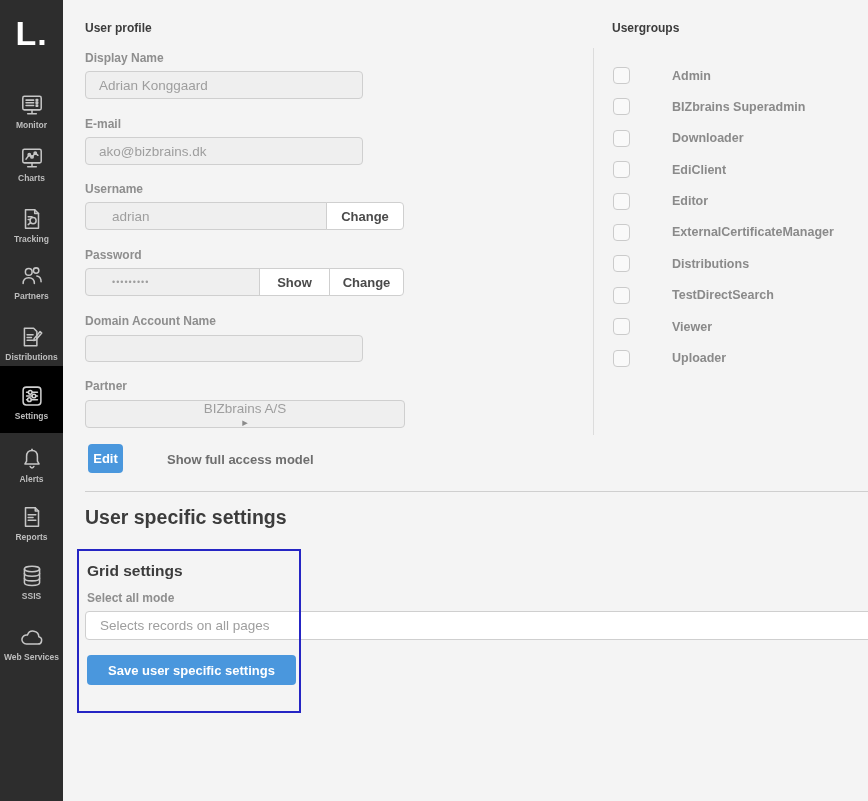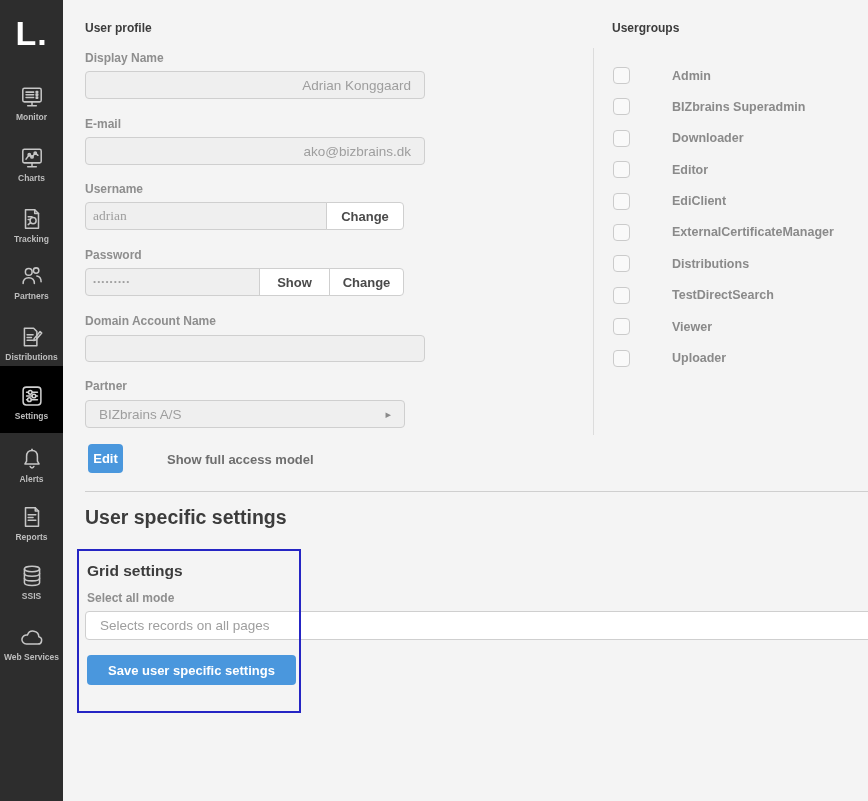--- a/index.html
+++ b/index.html
@@ -34,38 +34,38 @@
   .h1 { position:absolute; font-size:12px; font-weight:bold; color:#3c3c3c; }
   .h2 { position:absolute; font-size:19.5px; font-weight:bold; color:#3c3c3c; }
   .flabel { position:absolute; font-size:12px; font-weight:bold; color:#8e8e8e; }
   
   .ginput {
     position:absolute; height:28px; background:#efefef;
     border:1px solid #cfcfcf; border-radius:4px;
     color:#9e9e9e; font-size:13.5px; padding:0 13px; outline:none;
     font-family:inherit;
   }
-  .w320 { width:340px;text-align:right; }
+  .w320 { width:278px; }
   .igroup { position:absolute; display:flex; height:28px; }
   .igroup .gi {
     background:#efefef; border:1px solid #cfcfcf; border-radius:4px 0 0 4px;
-    color:#9e9e9e; font-size:13.5px; padding:0 7px; outline:none; height:28px;
-    font-family:Liberation Serif, serif;
+    color:#9e9e9e; font-size:13.5px; padding:0 26px; outline:none; height:28px;
+    font-family:Liberation Sans, sans-serif;
   }
   .wbtn {
     background:#ffffff; border:1px solid #cfcfcf; margin-left:-1px;
     color:#4a4a4a; font-size:13px; font-weight:bold; cursor:pointer; height:28px;
     font-family:inherit;
   }
   .wbtn.last { border-radius:0 4px 4px 0; }
   .select {
     position:absolute; width:320px; height:28px; background:#efefef;
     border:1px solid #cfcfcf; border-radius:4px; display:flex;
     align-items:center; justify-content:space-between; padding:0 13px;
-    color:#9e9e9e; font-size:13.5px; cursor:pointer;
+    color:#9e9e9e; font-size:13.5px; cursor:pointer;flex-direction:column;
   }
   .select .arrow { color:#8a8a8a; font-size:11px; }
   .bluebtn {
     position:absolute; background:#4a97dd; border:none; border-radius:4px;
     color:#ffffff; font-weight:bold; font-size:13px; cursor:pointer;
     font-family:inherit;
   }
   .linktext { position:absolute; font-size:13px; font-weight:bold; color:#6e6e6e; }
   
   .vdivider { position:absolute; width:1px; background:#dcdcdc; }
@@ -91,21 +91,21 @@
   }
 </style>
 </head>
 <body>
 
 <div class="app">
 
   <aside class="sidebar">
     <div class="logo">L.</div>
 
-    <div class="nav-item" style="top:84px">
+    <div class="nav-item" style="top:92px">
       <span class="nav-icon">
         <svg width="26" height="26" viewBox="0 0 24 24" fill="none" stroke="#c6c6c6" stroke-width="1.4" stroke-linecap="round" stroke-linejoin="round">
           <rect x="3.5" y="4" width="17" height="12.5" rx="1.5"></rect>
           <line x1="6.5" y1="7.5" x2="13.5" y2="7.5"></line>
             <line x1="6.5" y1="10" x2="13.5" y2="10"></line>
             <line x1="6.5" y1="12.5" x2="13.5" y2="12.5"></line>
           <rect x="15.9" y="6.9" width="1.3" height="1.3"></rect>
             <rect x="15.9" y="9.4" width="1.3" height="1.3"></rect>
             <rect x="15.9" y="11.9" width="1.3" height="1.3"></rect>
           <line x1="12" y1="16.5" x2="12" y2="19.5"></line>
@@ -277,25 +277,25 @@
     <div class="cbrow">
       <span class="checkbox"></span>
       <span class="cblabel">BIZbrains Superadmin</span>
     </div>
     <div class="cbrow">
       <span class="checkbox"></span>
       <span class="cblabel">Downloader</span>
     </div>
     <div class="cbrow">
       <span class="checkbox"></span>
+      <span class="cblabel">EdiClient</span>
+    </div>
+    <div class="cbrow">
+      <span class="checkbox"></span>
       <span class="cblabel">Editor</span>
-    </div>
-    <div class="cbrow">
-      <span class="checkbox"></span>
-      <span class="cblabel">EdiClient</span>
     </div>
     <div class="cbrow">
       <span class="checkbox"></span>
       <span class="cblabel">ExternalCertificateManager</span>
     </div>
     <div class="cbrow">
       <span class="checkbox"></span>
       <span class="cblabel">Distributions</span>
     </div>
     <div class="cbrow">

